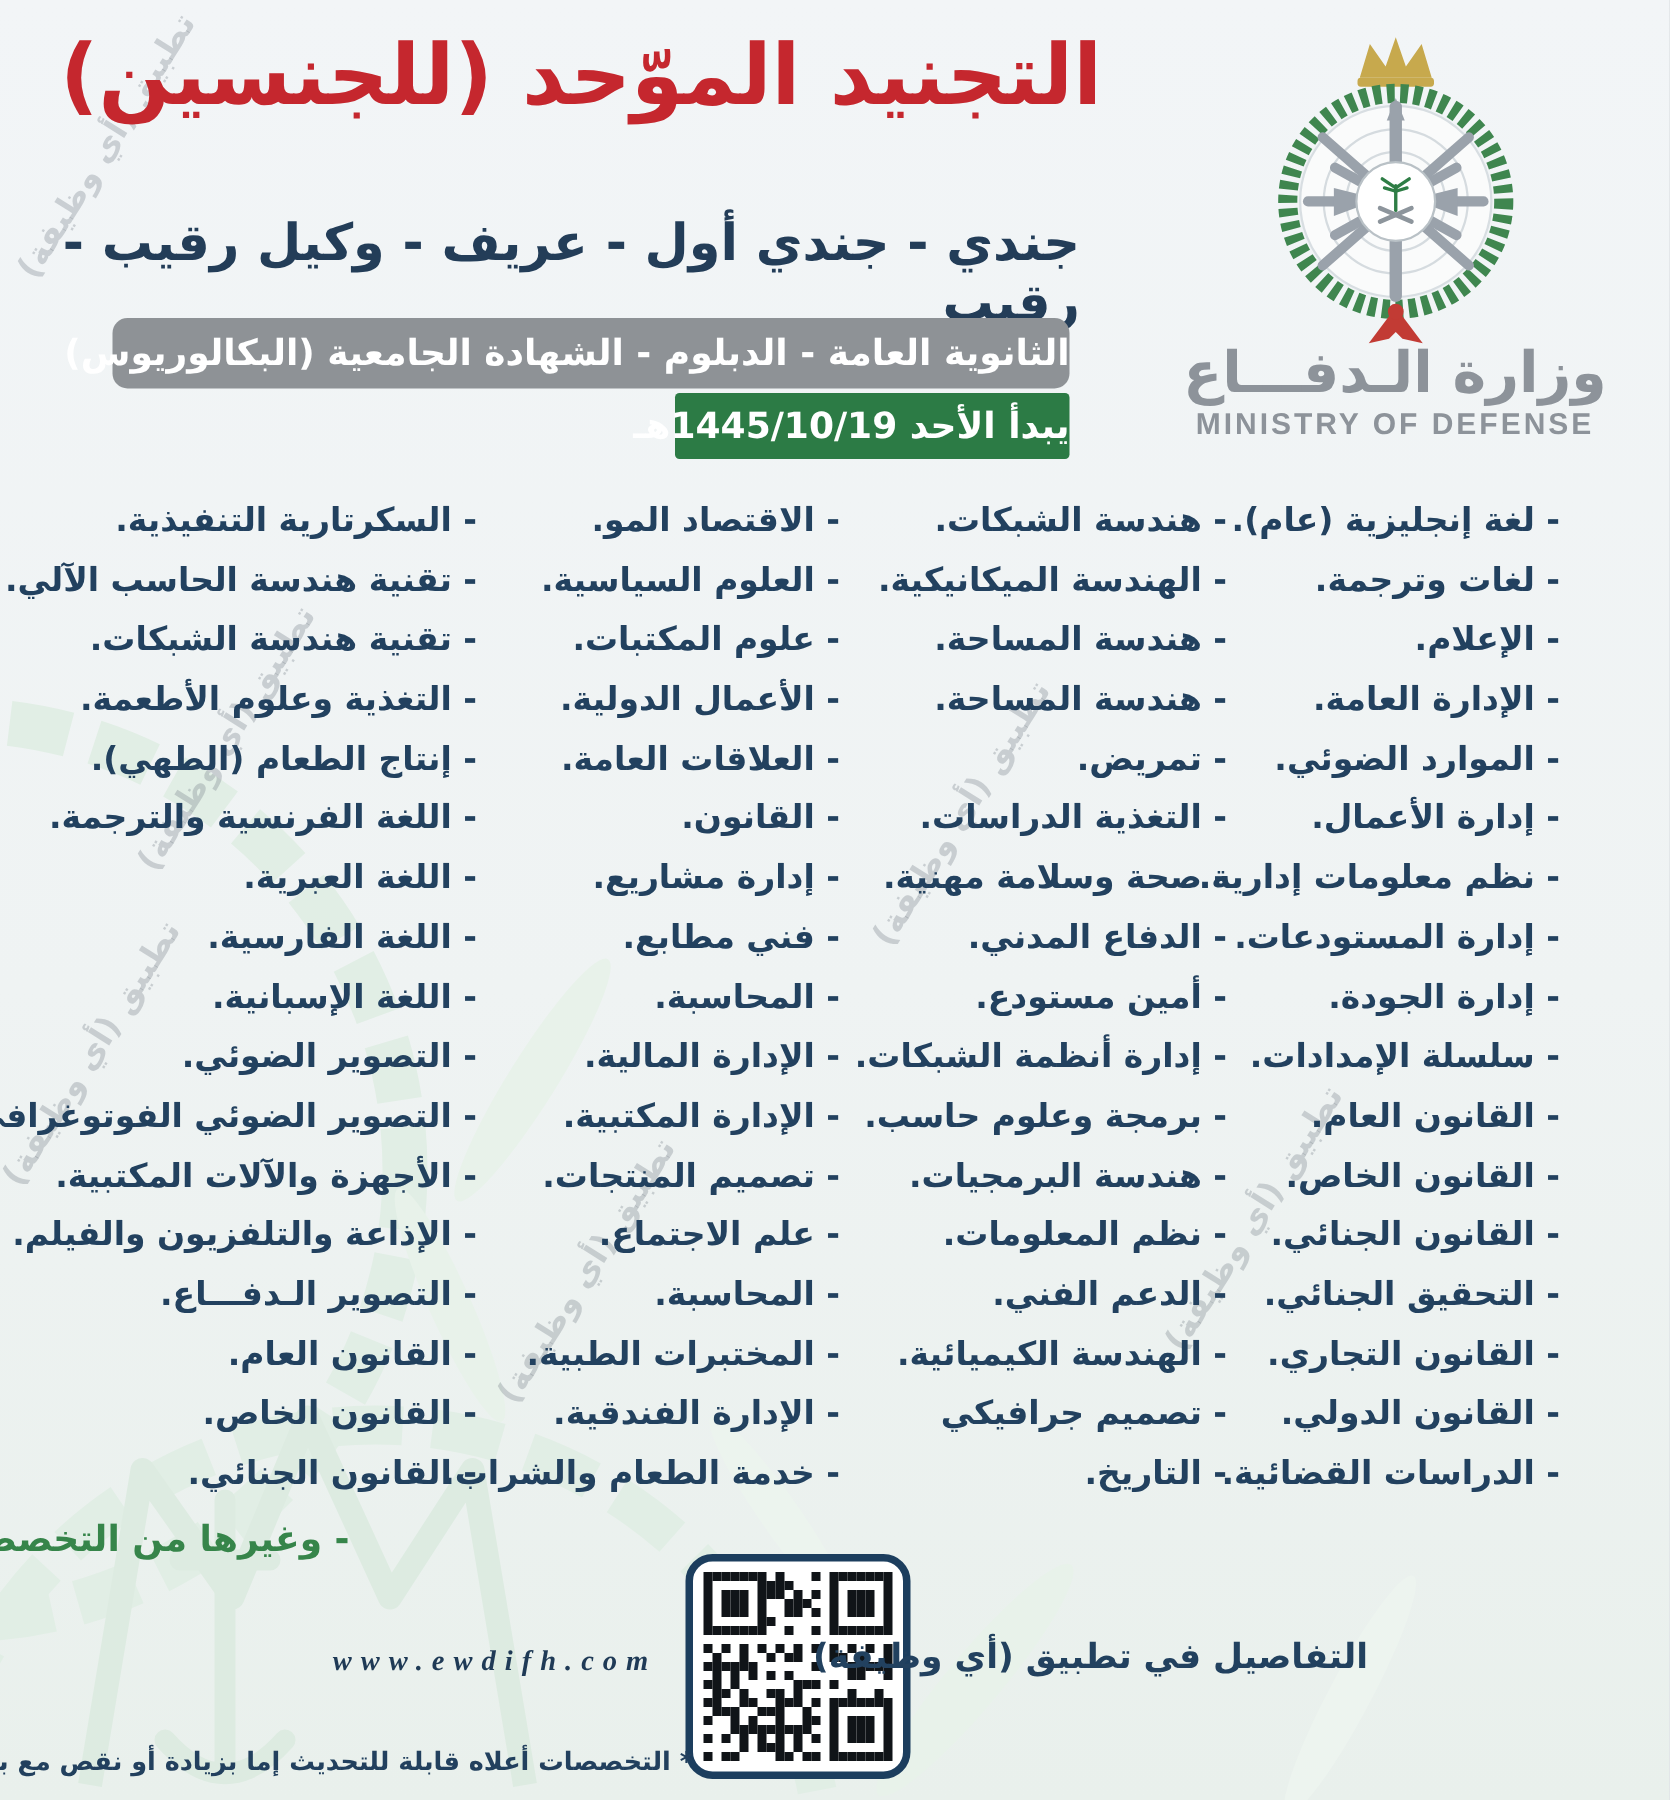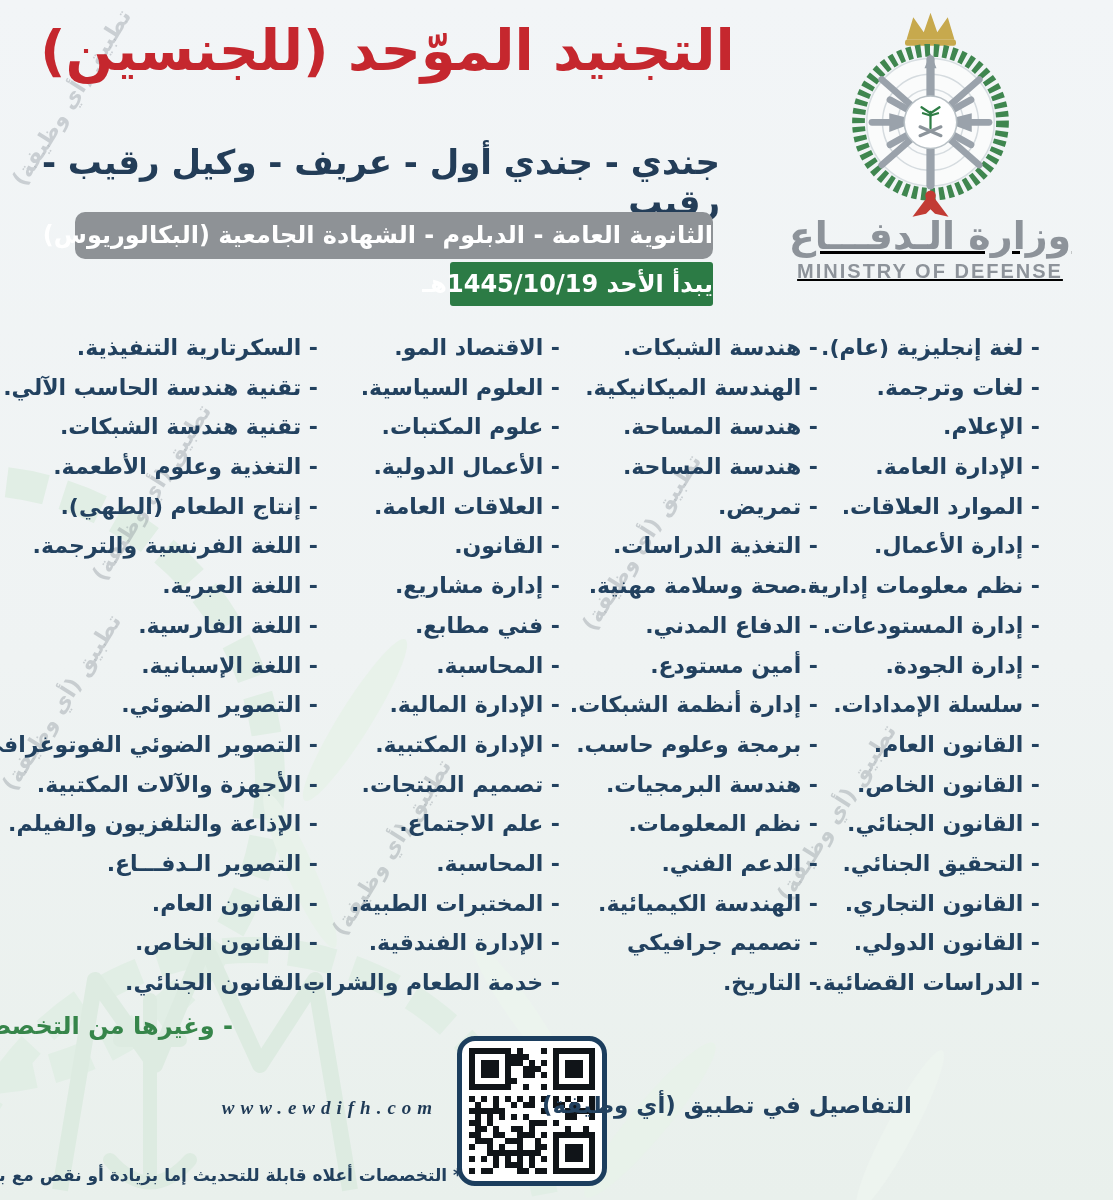--- a/index.html
+++ b/index.html
@@ -40,23 +40,22 @@
     text-align:center;line-height:47px;white-space:nowrap;
   }
   .date-bar{
     position:absolute;top:262px;left:450px;width:263px;height:44px;
     background:#2c7b45;border-radius:3px;
     color:#ffffff;font-size:24px;font-weight:bold;
     text-align:center;line-height:44px;white-space:nowrap;
   }
   
   .logo{
-    position:absolute;top:8px;left:23px;right:auto;width:320px;
+    position:absolute;top:20px;left:23px;right:auto;width:320px;
     text-align:center;
-    text-decoration:underline;
   }
   .logo{left:auto;right:23px;} 
   .logo .emblem{display:block;margin:0 auto;}
   .logo .name-ar{
     font-size:38px;font-weight:bold;color:#8d939a;line-height:1.1;margin-top:-4px;
     white-space:nowrap;
   }
   .logo .name-en{
     font-family:"Liberation Sans",sans-serif;
     font-size:20px;font-weight:bold;color:#8d939a;letter-spacing:2px;margin-top:2px;
@@ -182,21 +181,21 @@
   <div class="ranks">جندي - جندي أول - عريف - وكيل رقيب - رقيب</div>
   <div class="quals-bar">الثانوية العامة - الدبلوم - الشهادة الجامعية (البكالوريوس)</div>
   <div class="date-bar">يبدأ الأحد 1445/10/19هـ</div>
 
   <div class="spec-grid">
     <div class="spec-col c1">
         <div class="item">- لغة إنجليزية (عام).</div>
         <div class="item">- لغات وترجمة.</div>
         <div class="item">- الإعلام.</div>
         <div class="item">- الإدارة العامة.</div>
-        <div class="item">- الموارد العلاقات.</div>
+        <div class="item">- الموارد الضوئي.</div>
         <div class="item">- إدارة الأعمال.</div>
         <div class="item">- نظم معلومات إدارية.</div>
         <div class="item">- إدارة المستودعات.</div>
         <div class="item">- إدارة الجودة.</div>
         <div class="item">- سلسلة الإمدادات.</div>
         <div class="item">- القانون العام.</div>
         <div class="item">- القانون الخاص.</div>
         <div class="item">- القانون الجنائي.</div>
         <div class="item">- التحقيق الجنائي.</div>
         <div class="item">- القانون التجاري.</div>

